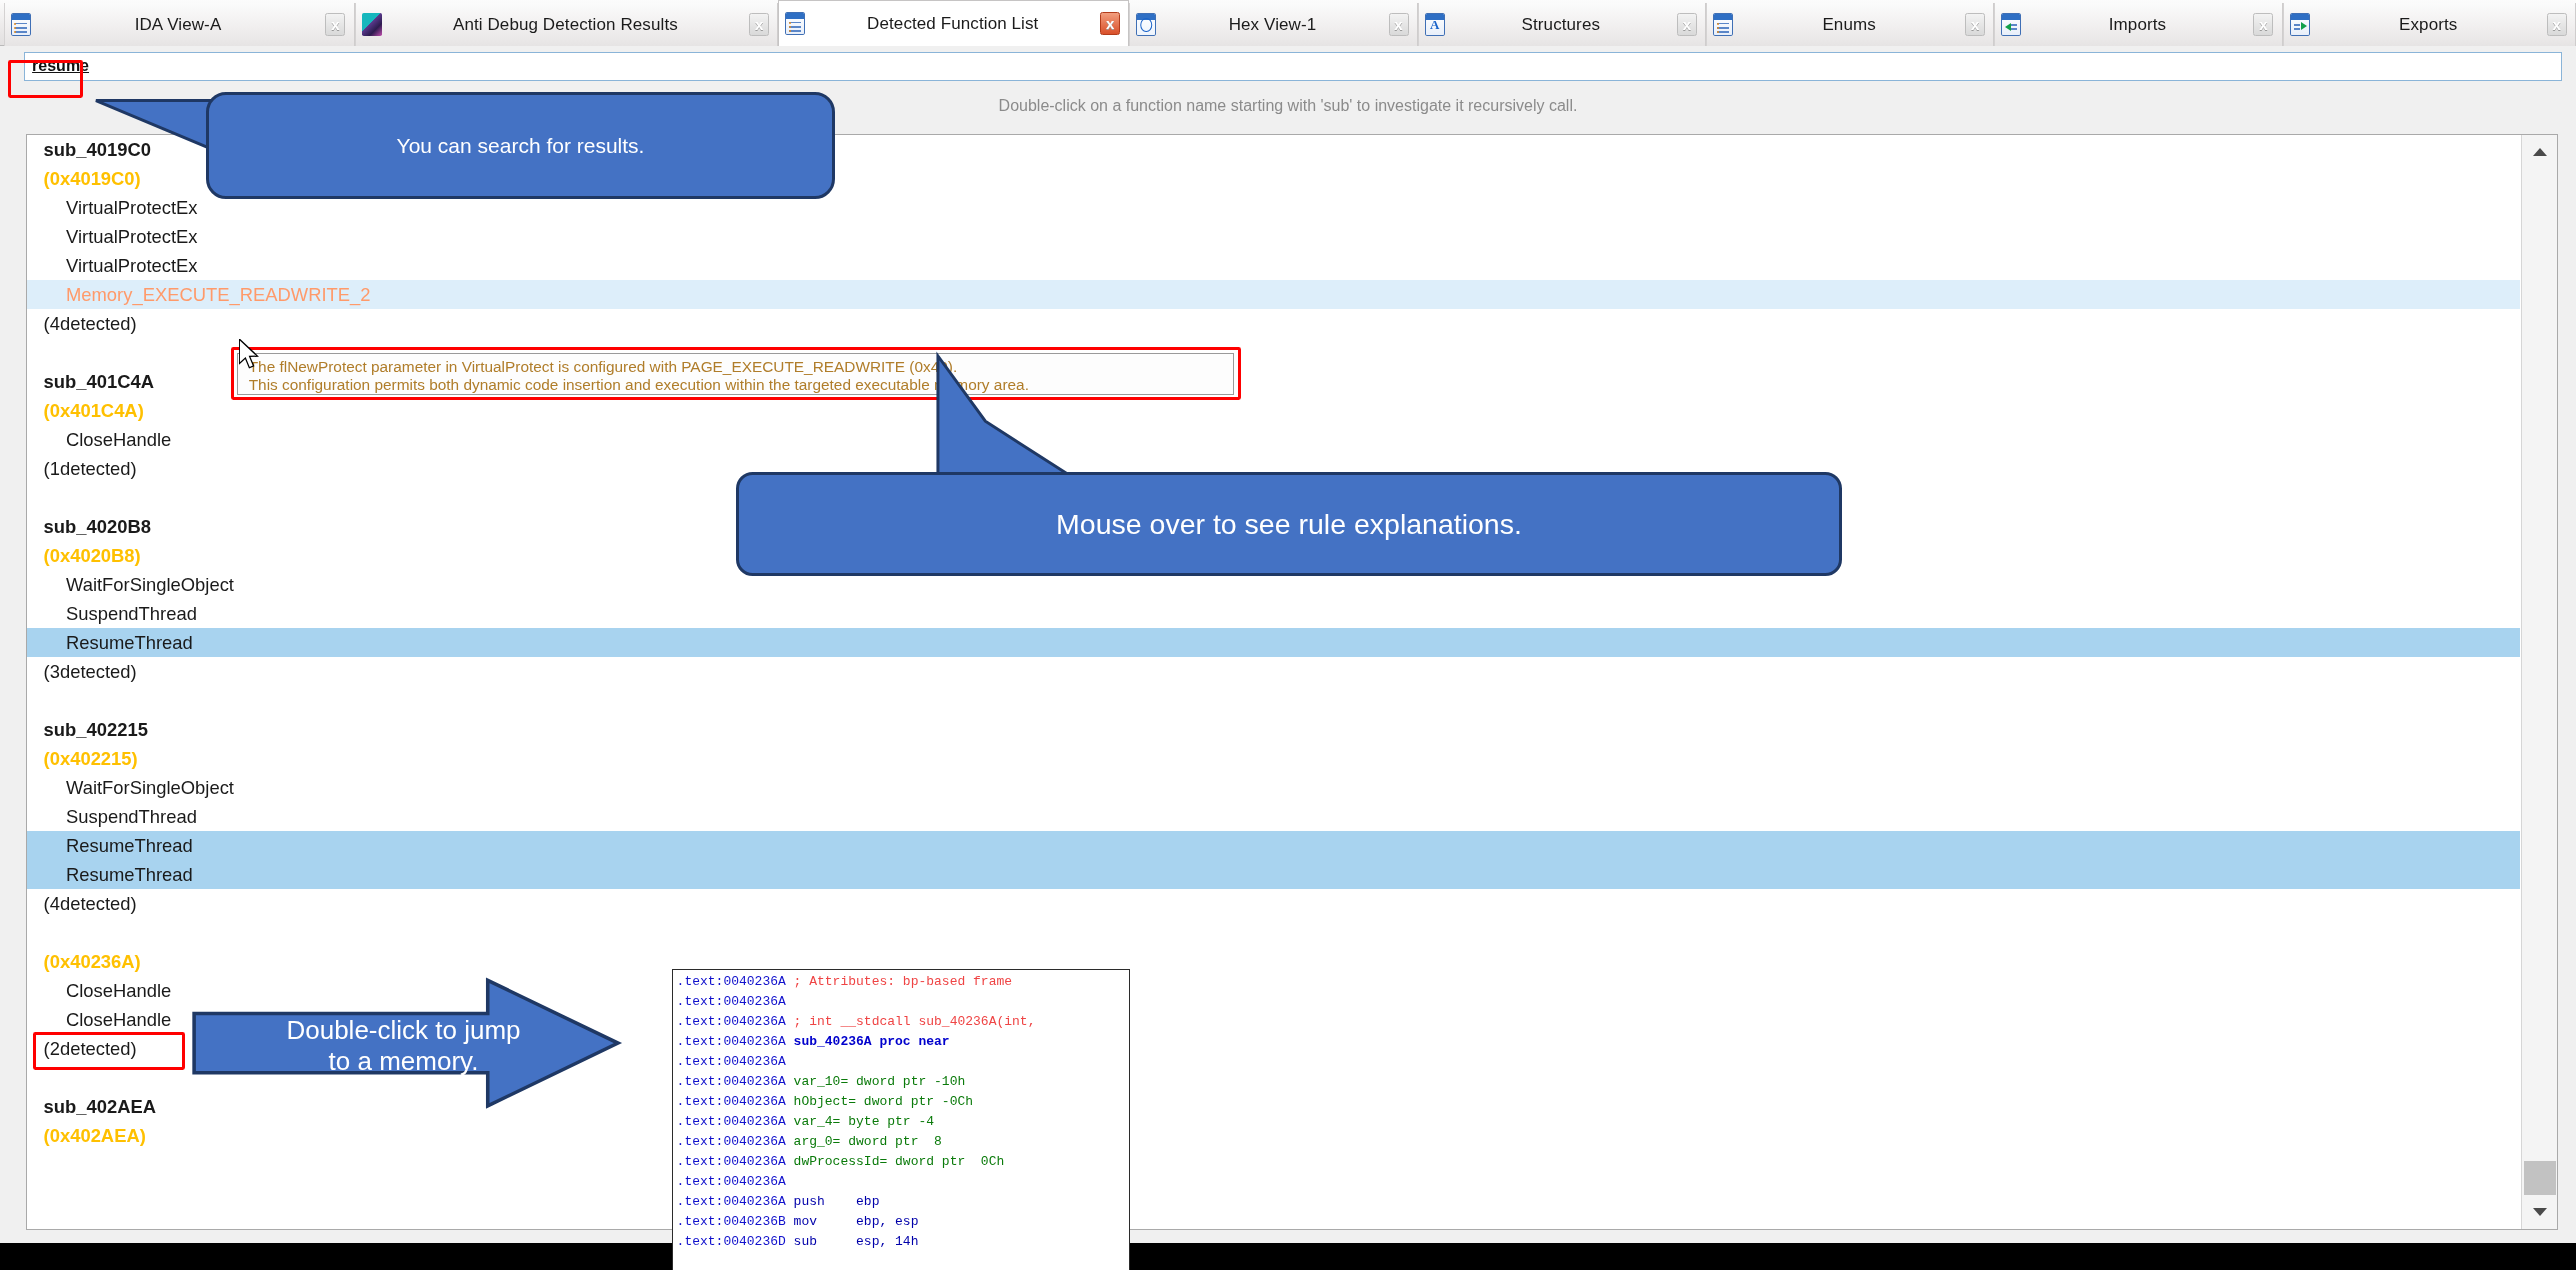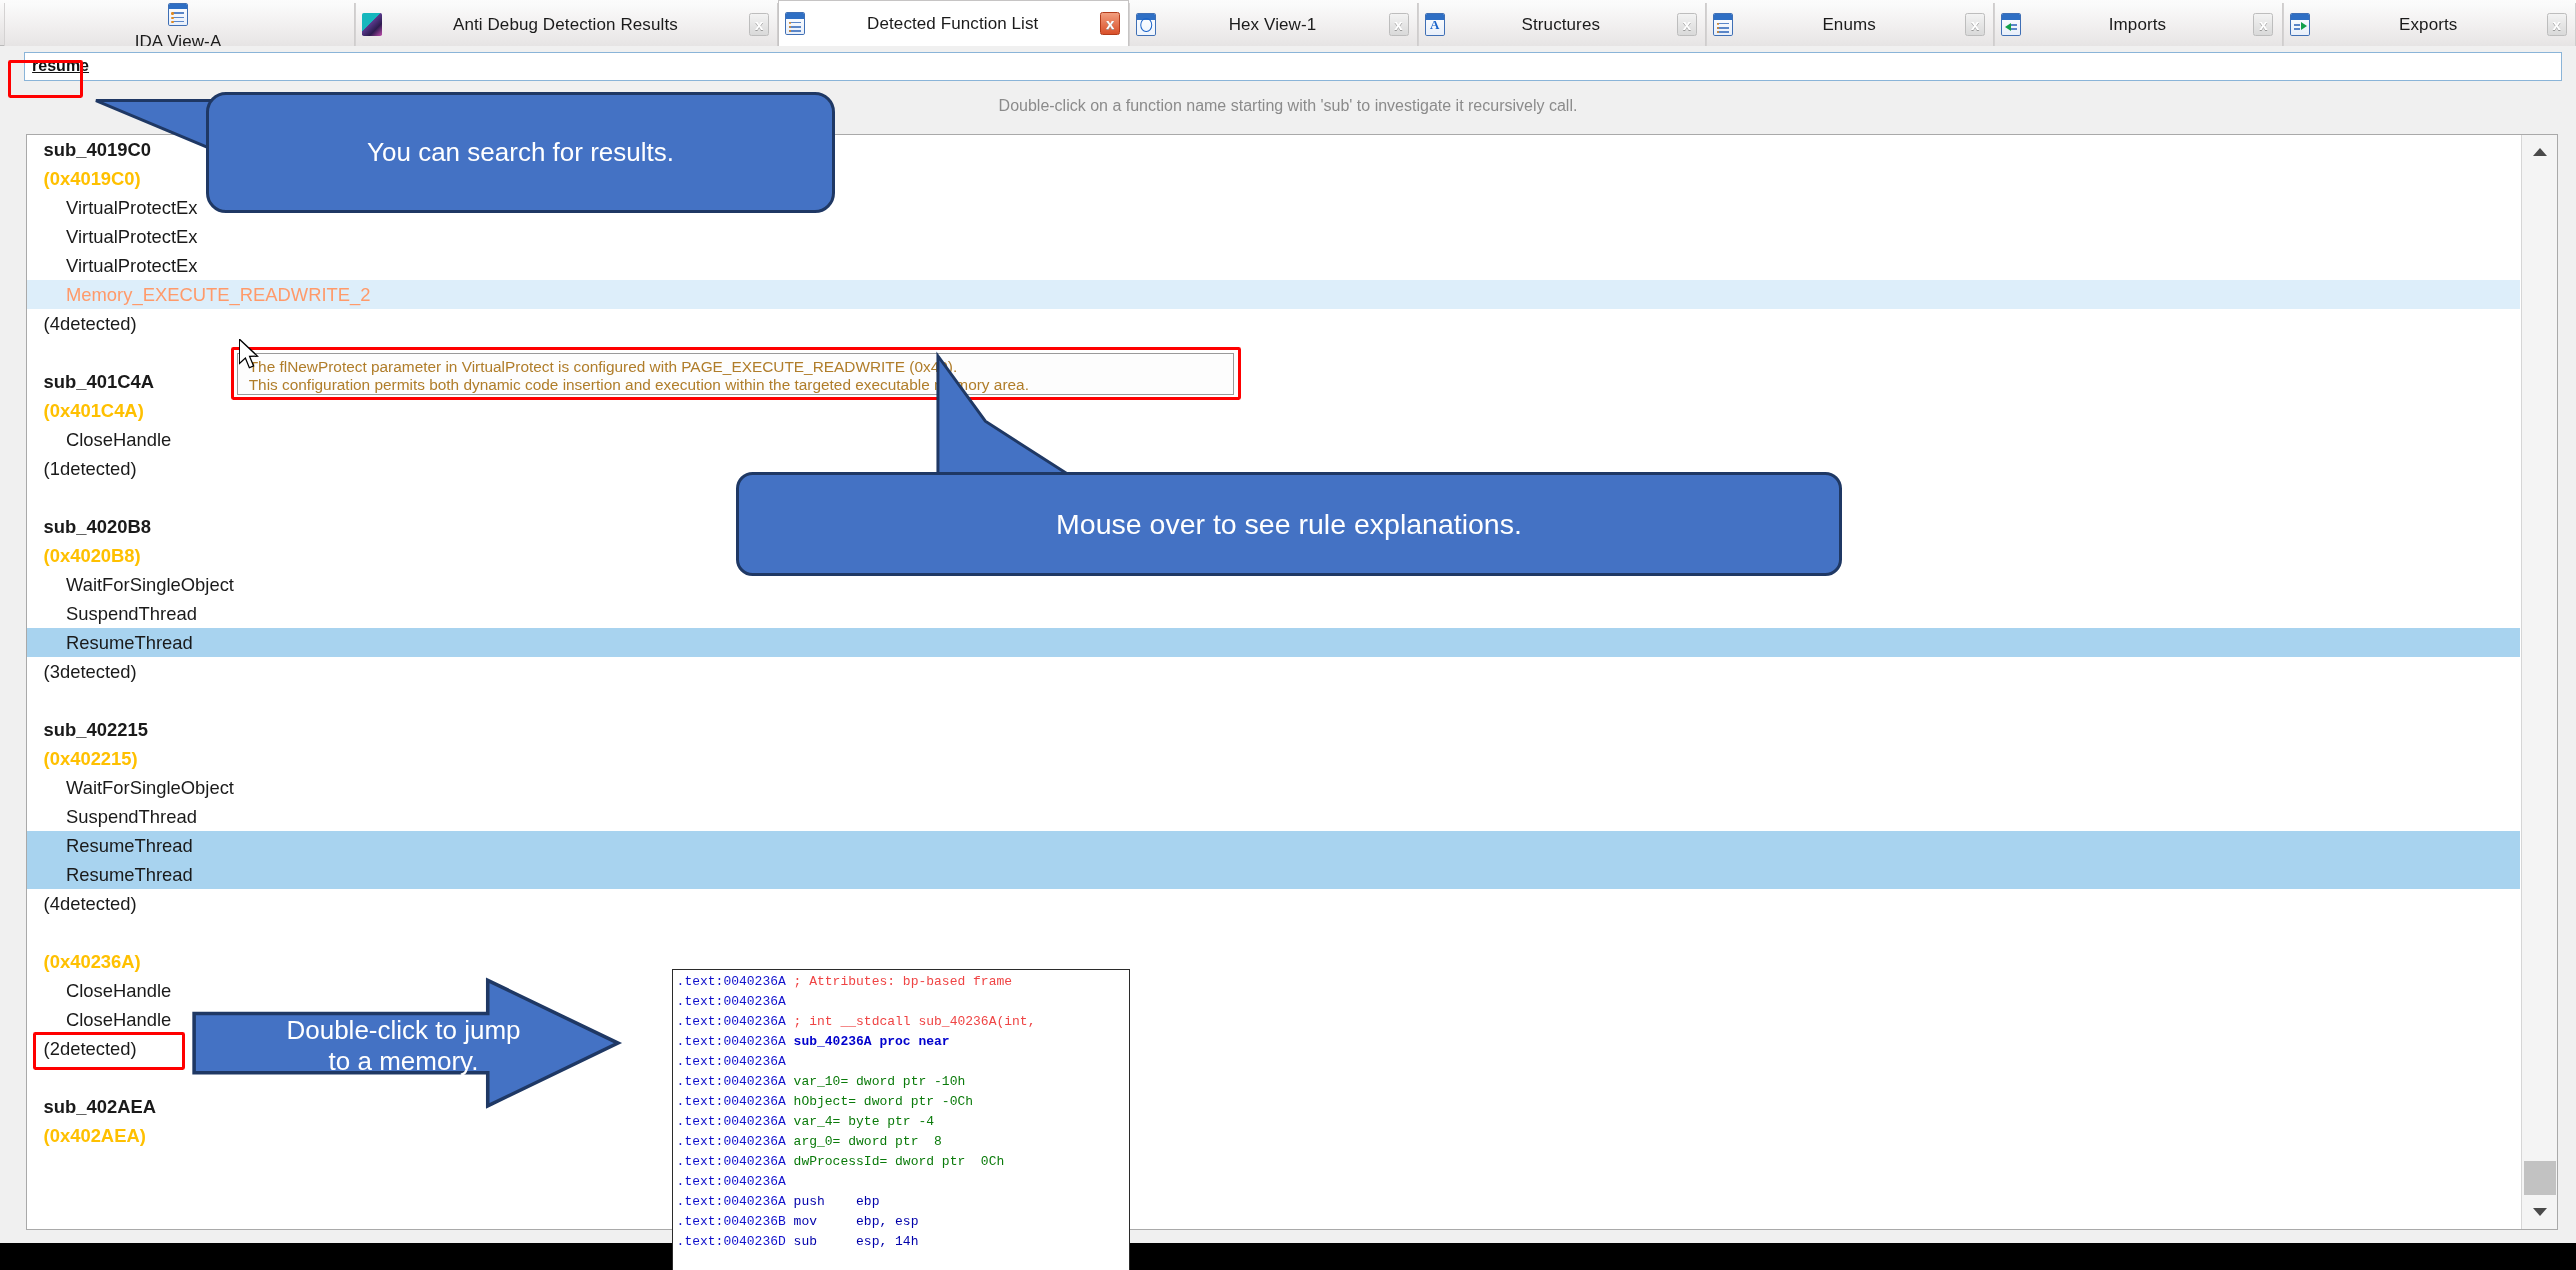--- a/index.html
+++ b/index.html
@@ -181,23 +181,23 @@
     position:absolute;
     background:#4472c4;
     border:3px solid #1f3864;
     box-sizing:border-box;
     color:#ffffff;
     display:flex;align-items:center;justify-content:center;
     text-align:center;
     z-index:35;
   }
   #callout1{
-    left:206px;top:92px;width:629px;height:121px;
+    left:206px;top:92px;width:629px;height:107px;
     border-radius:20px;
-    font-size:26px;
+    font-size:21px;
   }
   #callout2{
     left:736px;top:472px;width:1106px;height:104px;
     border-radius:16.6px;
     font-size:28.5px;
   }
   #callout3{
     left:196px;top:1000px;width:415px;height:92px;
     border:0;background:transparent;
     z-index:36;
@@ -230,21 +230,21 @@
   .dreg{color:#0000aa;}
   
   #blackstrip{position:absolute;left:0;top:1243px;width:2576px;height:28px;background:#000;z-index:20;}
 </style>
 </head>
 <body>
 
 <div id="app">
 
   <div id="tabbar">
-      <div class="tab" style="width: 427px; flex-direction: column;">
+      <div class="tab" style="width: 427px;">
         <span class="ticon">
           <span class="bar"></span>
           <span class="ln" style="top:8.3px"></span>
           <span class="ln" style="top:12.5px"></span>
           <span class="ln" style="top:16.6px"></span>
           <span class="dot" style="top:8.3px"></span>
           <span class="dot" style="top:12.5px"></span>
           <span class="dot" style="top:16.6px"></span>
         </span>
         <span class="tab-label" style="flex: 1 1 auto;">IDA View-A</span>

